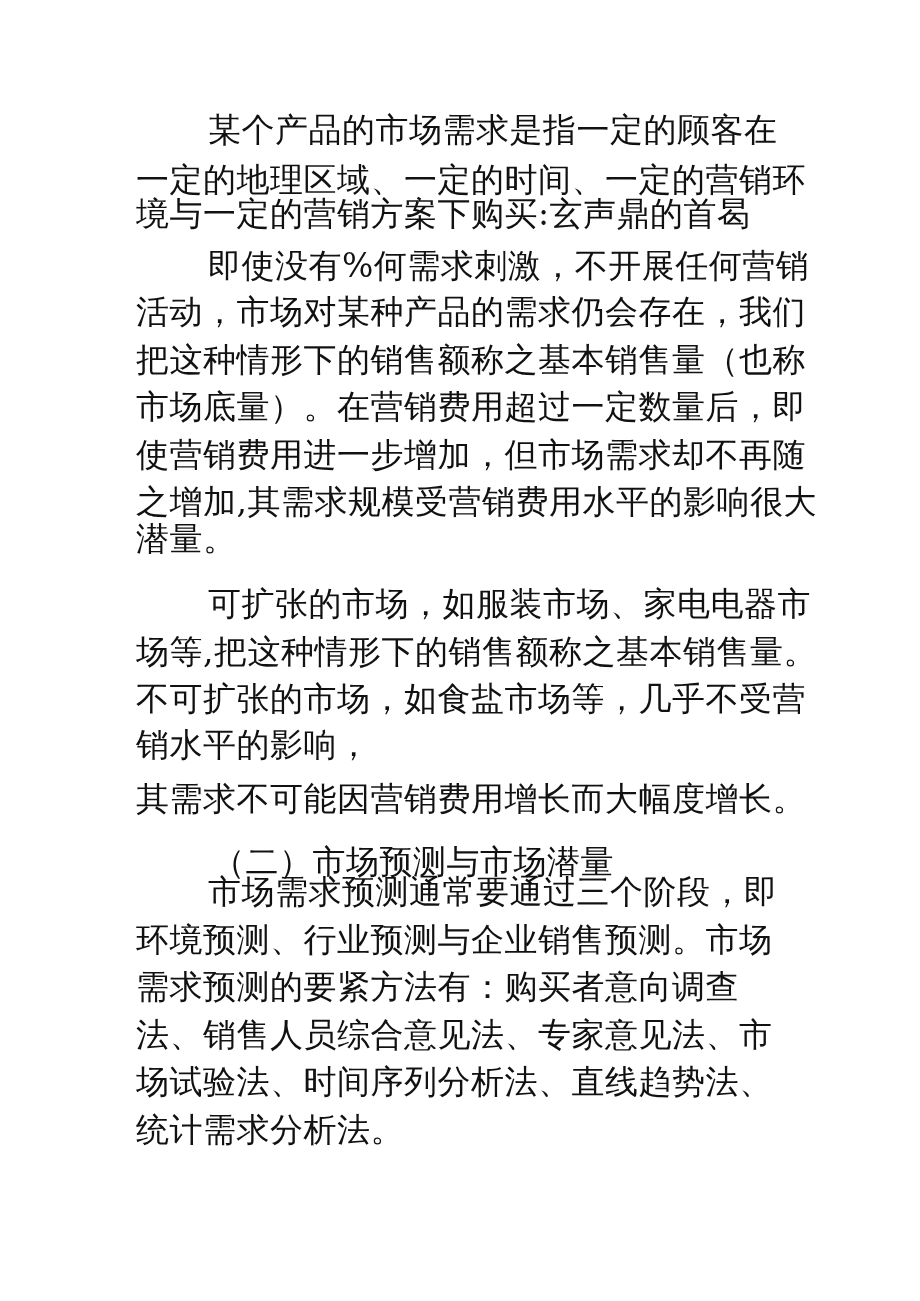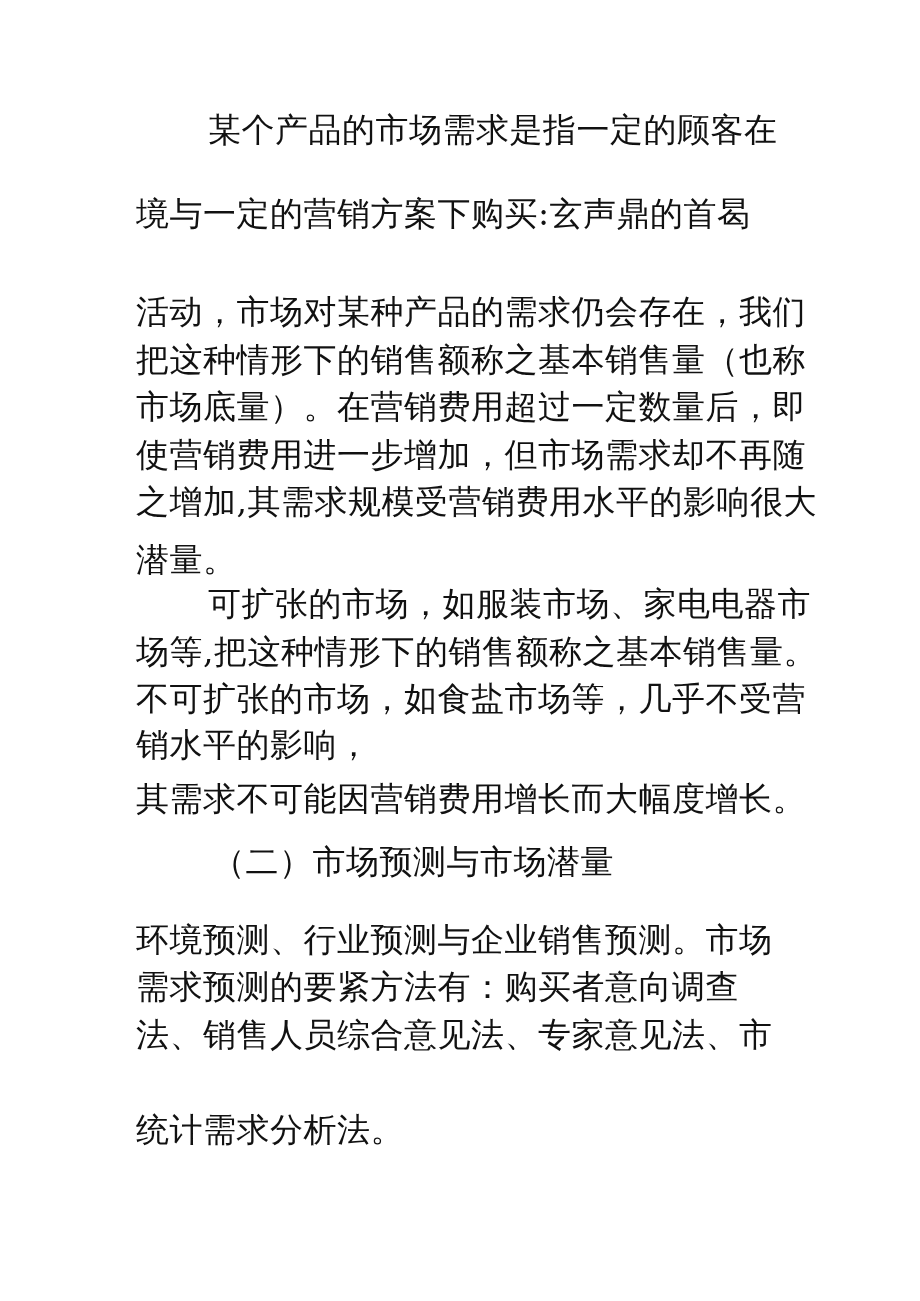--- a/index.html
+++ b/index.html
@@ -17,35 +17,39 @@
   }
   .indent { left: 208px; }
   .heading { left: 212px; margin-top: 17px; }
 </style>
 </head>
 <body>
 
 <div class="page">
 
   <div class="line indent" style="top:110px">某个产品的市场需求是指一定的顾客在</div>
+  <div class="line" style="top:160px">一定的地理区域、一定的时间、一定的营销环</div>
   <div class="line" style="top:194px">境与一定的营销方案下购买:玄声鼎的首曷</div>
 
+  <div class="line indent" style="top:246px">即使没有%何需求刺激，不开展任何营销</div>
   <div class="line" style="top:292px">活动，市场对某种产品的需求仍会存在，我们</div>
   <div class="line" style="top:340px">把这种情形下的销售额称之基本销售量（也称</div>
   <div class="line" style="top:387px">市场底量）。在营销费用超过一定数量后，即</div>
   <div class="line" style="top:435px">使营销费用进一步增加，但市场需求却不再随</div>
   <div class="line" style="top:482px">之增加,其需求规模受营销费用水平的影响很大</div>
-  <div class="line" style="top:540px">潜量。</div>
+  <div class="line" style="top:519px">潜量。</div>
 
   <div class="line indent" style="top:584px">可扩张的市场，如服装市场、家电电器市</div>
   <div class="line" style="top:632px">场等,把这种情形下的销售额称之基本销售量。</div>
   <div class="line" style="top:679px">不可扩张的市场，如食盐市场等，几乎不受营</div>
   <div class="line" style="top:779px">其需求不可能因营销费用增长而大幅度增长。</div>
 
   <div class="line" style="top:725px">销水平的影响，</div>
 
   <div class="line heading" style="top:825px">（二）市场预测与市场潜量</div>
 
+  <div class="line indent" style="top:872px">市场需求预测通常要通过三个阶段，即</div>
   <div class="line" style="top:920px">环境预测、行业预测与企业销售预测。市场</div>
   <div class="line" style="top:967px">需求预测的要紧方法有：购买者意向调查</div>
   <div class="line" style="top:1015px">法、销售人员综合意见法、专家意见法、市</div>
+  <div class="line" style="top:1062px">场试验法、时间序列分析法、直线趋势法、</div>
   <div class="line" style="top:1110px">统计需求分析法。</div>
 </div>
 
 </body></html>

